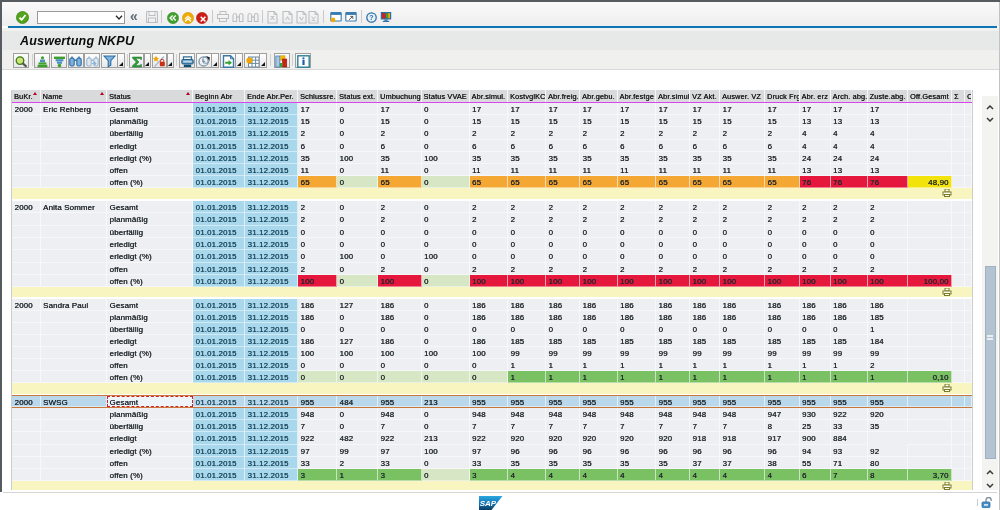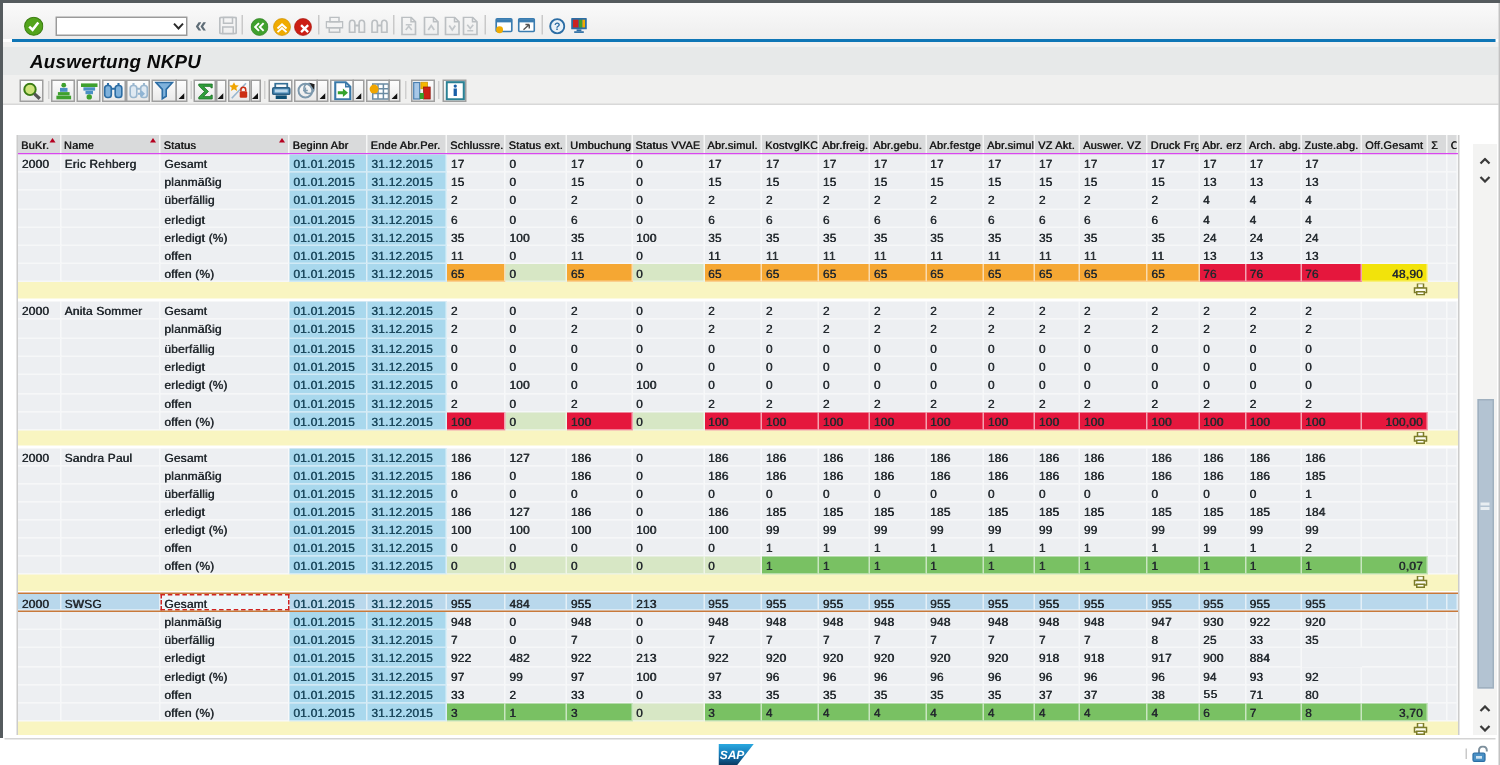--- a/index.html
+++ b/index.html
@@ -792,21 +792,21 @@
         <div class="c" style="width:34px;background:#79c163;">1</div>
         <div class="c" style="width:37.5px;background:#79c163;">1</div>
         <div class="c" style="width:38.5px;background:#79c163;">1</div>
         <div class="c" style="width:34px;background:#79c163;">1</div>
         <div class="c" style="width:30px;background:#79c163;">1</div>
         <div class="c" style="width:45px;background:#79c163;">1</div>
         <div class="c" style="width:34.5px;background:#79c163;">1</div>
         <div class="c" style="width:31px;background:#79c163;">1</div>
         <div class="c" style="width:37px;background:#79c163;">1</div>
         <div class="c" style="width:40.5px;background:#79c163;">1</div>
-        <div class="c" style="width:44px;background:#79c163;text-align:right;">0,07</div>
+        <div class="c" style="width:44px;background:#79c163;text-align:right;">0,10</div>
         <div class="c" style="width:13px;"></div>
         <div class="c" style="width:7px;"></div>
       </div>
       <div style="position:absolute;left:0;top:304.6px;width:960px;height:1.2px;background:#c8793a;"></div>
       <div class="r" style="top:305.8px;height:11px;background:#b9d8ec;">
         <div class="c" style="width:28.5px;">2000</div>
         <div class="c" style="width:66.5px;">SWSG</div>
         <div class="c" style="width:86px;background:#eef5fa;outline:1px dashed #d02321;outline-offset:-1.5px;">Gesamt</div>
         <div class="c" style="width:52px;color:#1d4a5f;">01.01.2015</div>
         <div class="c" style="width:53px;color:#1d4a5f;">31.12.2015</div>
@@ -947,21 +947,21 @@
         <div class="c" style="width:48px;">0</div>
         <div class="c" style="width:38.5px;">33</div>
         <div class="c" style="width:38px;">35</div>
         <div class="c" style="width:34px;">35</div>
         <div class="c" style="width:37.5px;">35</div>
         <div class="c" style="width:38.5px;">35</div>
         <div class="c" style="width:34px;">35</div>
         <div class="c" style="width:30px;">37</div>
         <div class="c" style="width:45px;">37</div>
         <div class="c" style="width:34.5px;">38</div>
-        <div class="c" style="width:31px;font-family:Liberation Mono, monospace;">55</div>
+        <div class="c" style="width:31px;">55</div>
         <div class="c" style="width:37px;">71</div>
         <div class="c" style="width:40.5px;">80</div>
         <div class="c" style="width:44px;text-align:right;"></div>
         <div class="c" style="width:13px;"></div>
         <div class="c" style="width:7px;"></div>
       </div>
       <div class="r" style="top:379px;height:12.2px;">
         <div class="c" style="width:28.5px;"></div>
         <div class="c" style="width:66.5px;"></div>
         <div class="c" style="width:86px;">offen (%)</div>

